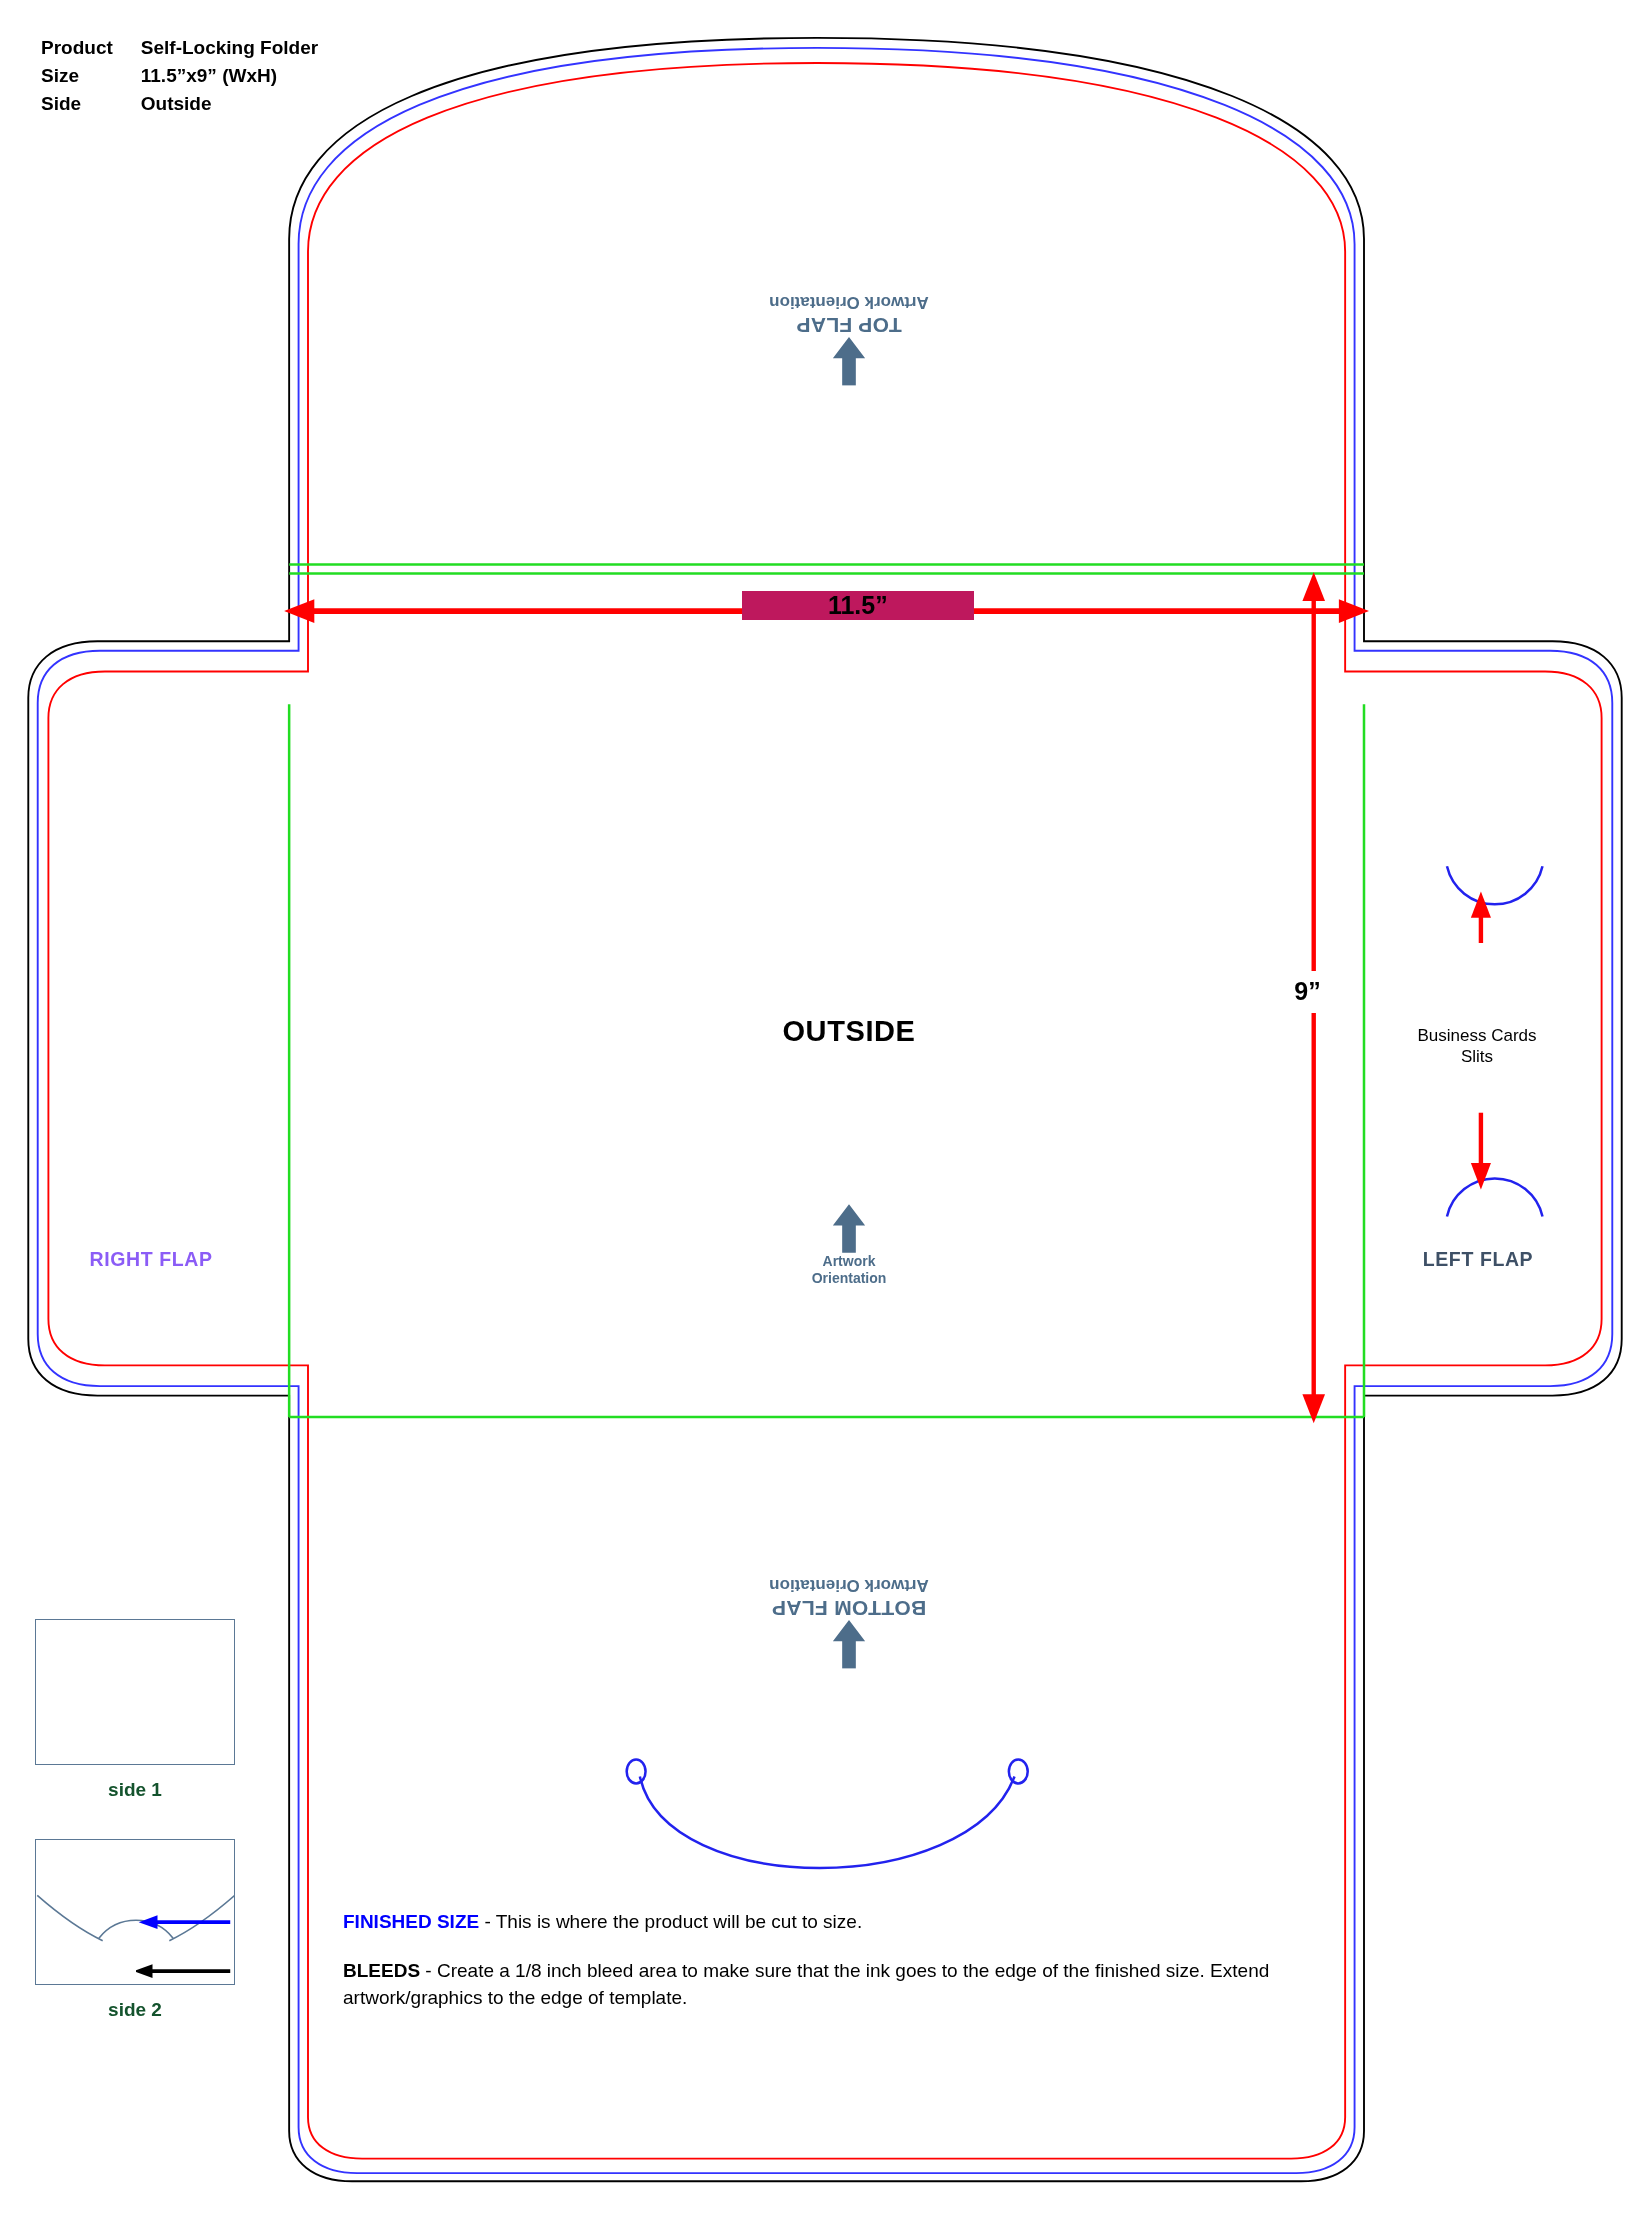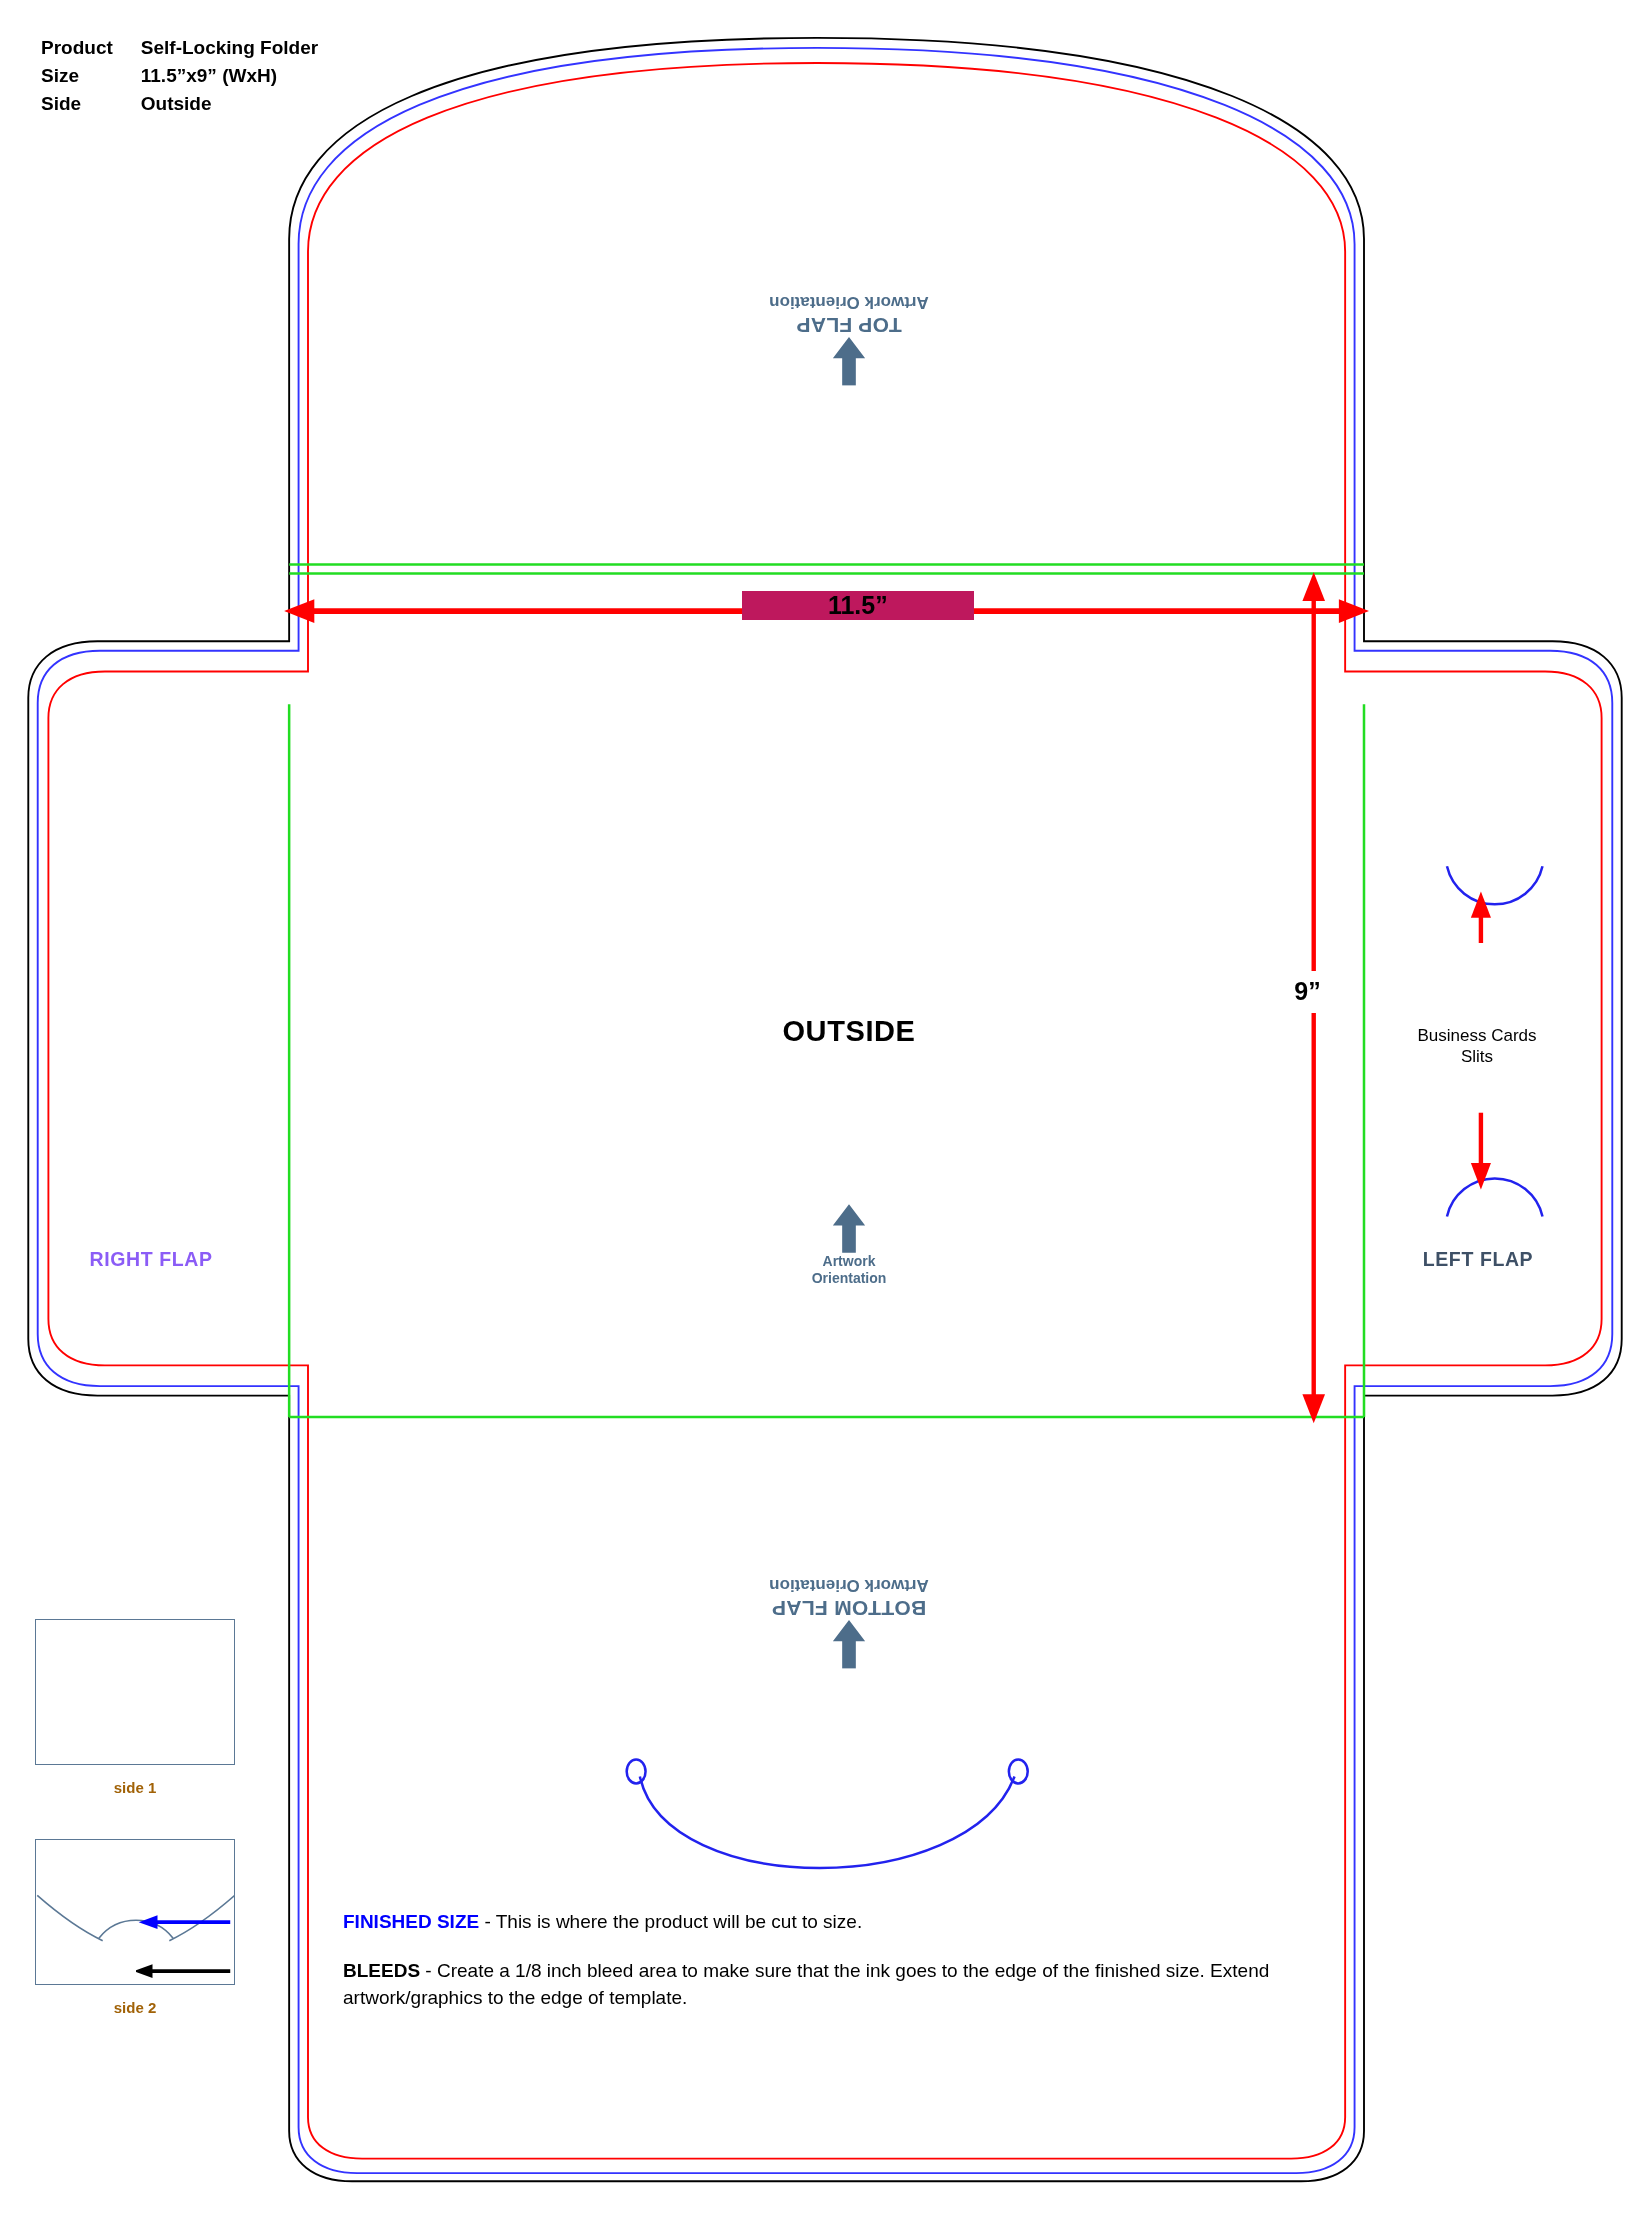--- a/index.html
+++ b/index.html
@@ -50,21 +50,21 @@
 
   #dim-w-label{position:absolute;left:742px;top:591px;width:214px;text-align:center;
                font-size:25px;font-weight:bold;background:#be185d;padding:0 8.8px;}
   #dim-h-label{position:absolute;left:1270px;top:971px;width:75px;text-align:center;
                font-size:25px;font-weight:bold;background:#fff;padding:6.3px 0;}
 
   
   .thumb{position:absolute;}
   .thumb-box{width:200px;height:146px;border:1.9px solid #5b7895;background:#fff;
              box-sizing:border-box;position:relative;overflow:hidden;}
-  .thumb-cap{text-align:center;font-size:15px;font-weight:bold;color:#a16207;
+  .thumb-cap{text-align:center;font-size:19px;font-weight:bold;color:#14532d;
              margin-top:14px;}
   #thumb1{left:35px;top:1619px;}
   #thumb2{left:35px;top:1839px;}
 
   
   #legend{position:absolute;left:343px;top:1908px;width:1069px;
           font-size:19px;line-height:1.45;color:#000;}
   .legend-row{position:relative;margin-bottom:21.4px;}
   .legend-term{font-weight:bold;}
   .t-safe{color:#ff0000;}

